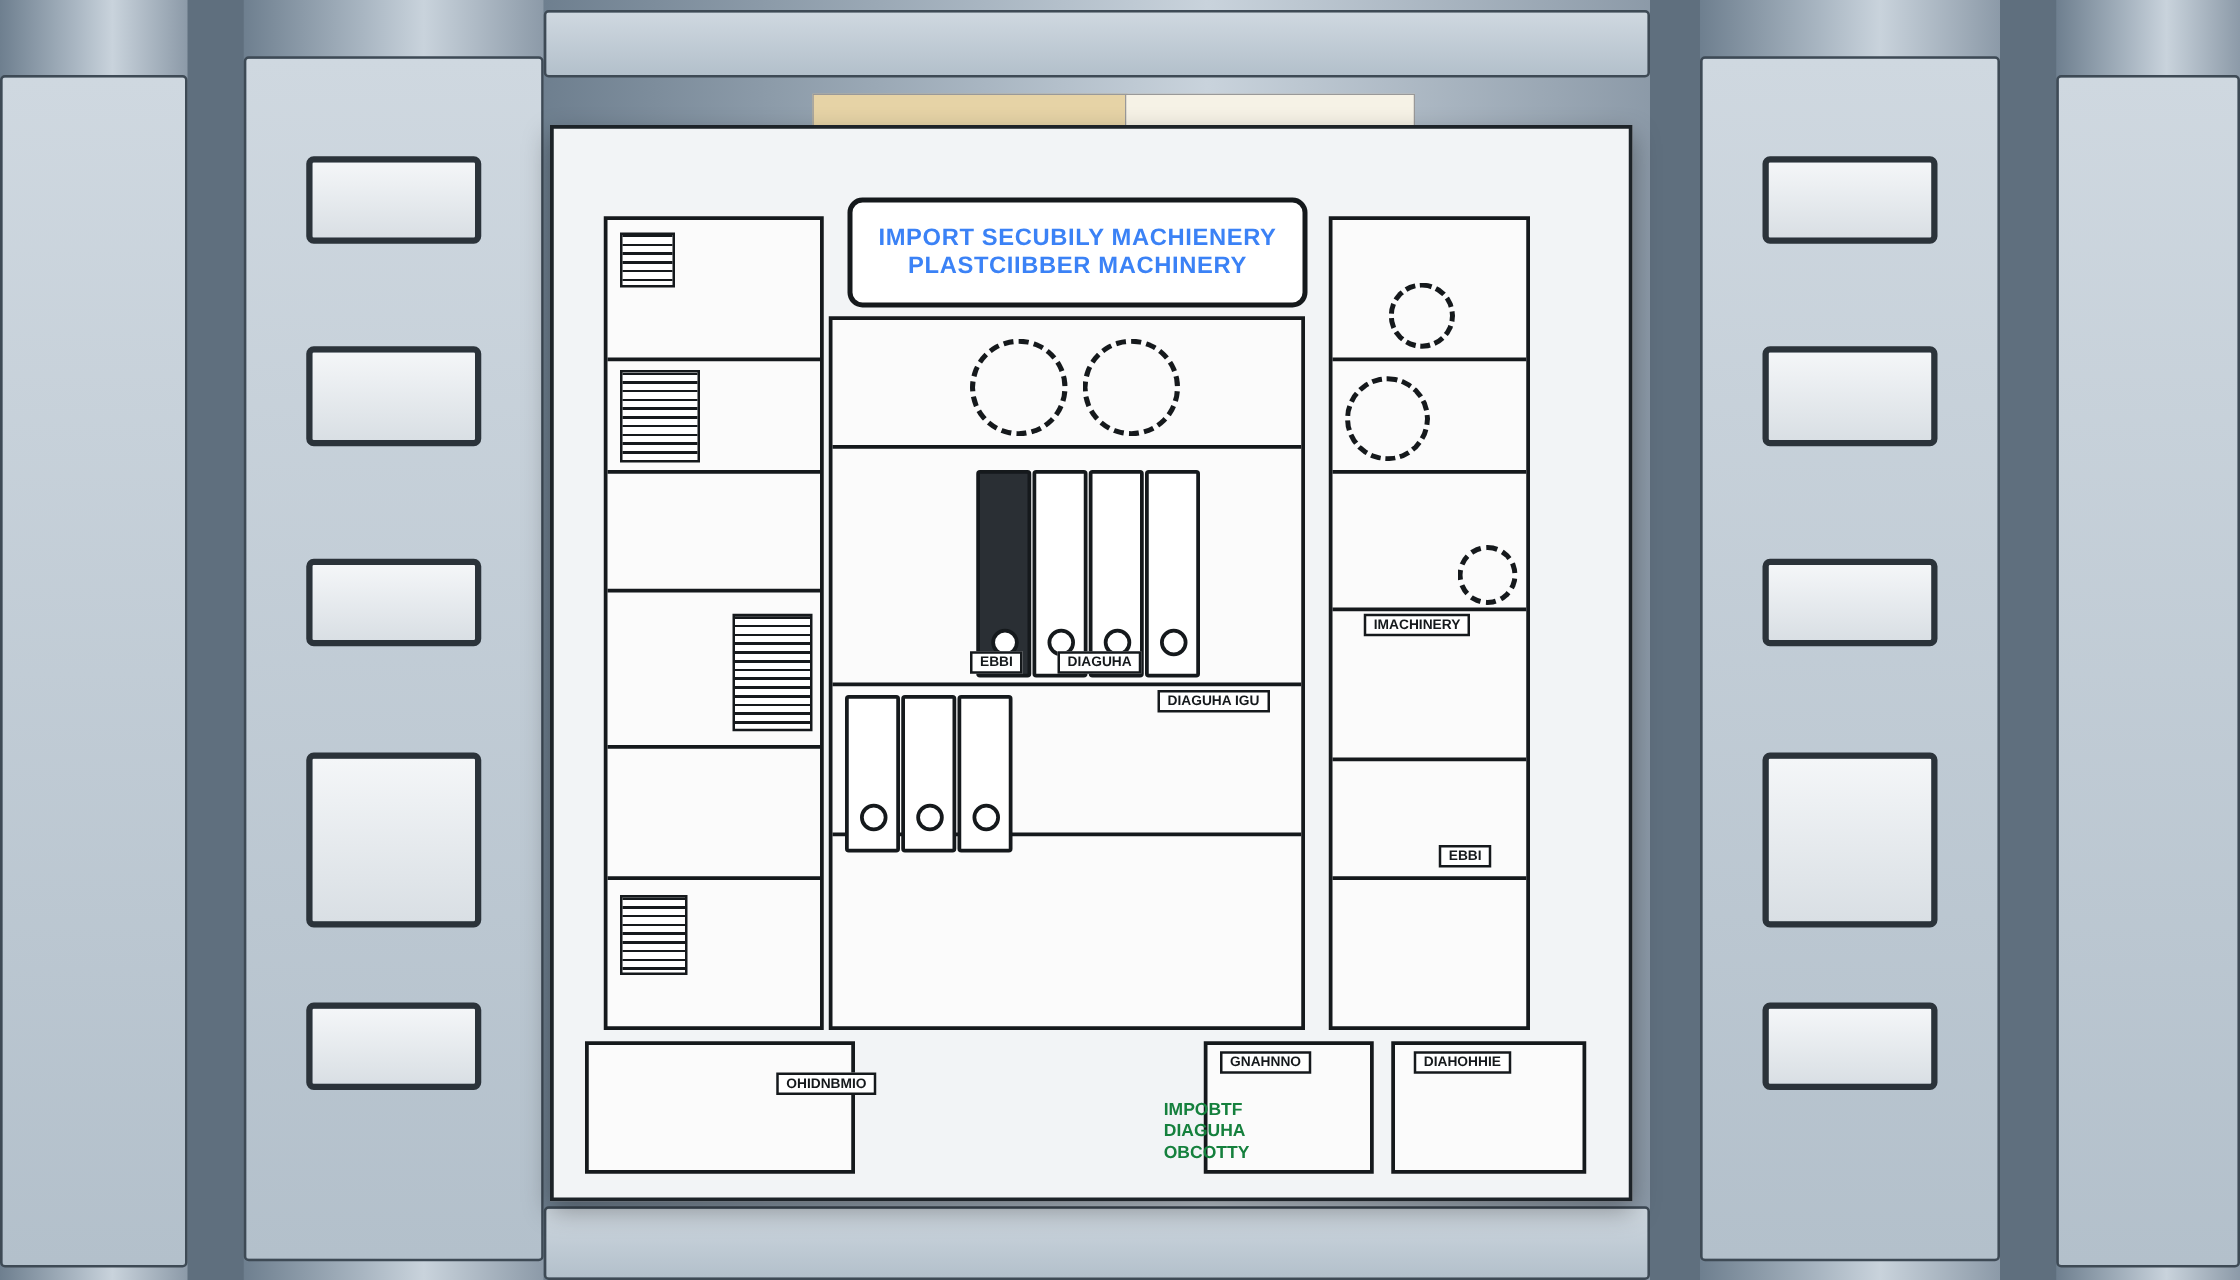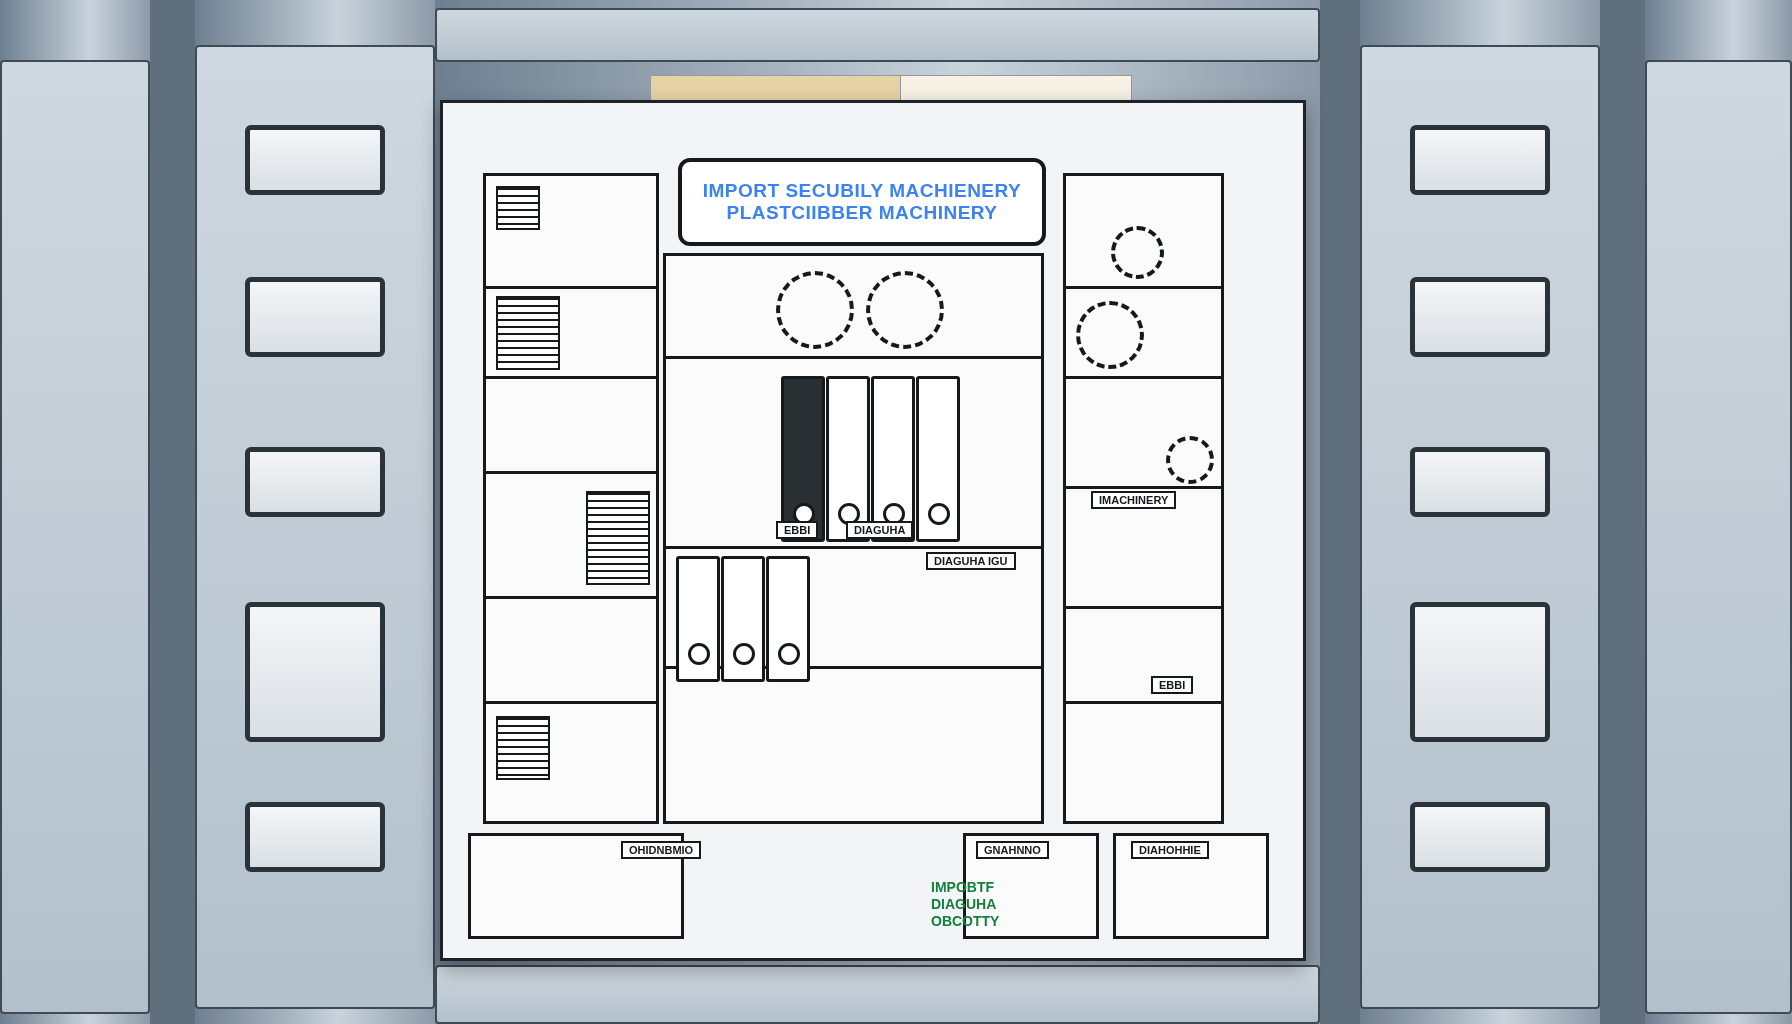--- a/index.html
+++ b/index.html
@@ -104,21 +104,21 @@
     <div class="shelf-row" style="top:430px;"></div>
     <div class="shelf-row" style="top:525px;"></div>
     <div class="gear" style="left:45px;top:50px;width:45px;height:45px;"></div>
     <div class="gear" style="left:10px;top:125px;width:60px;height:60px;"></div>
     <div class="gear" style="left:100px;top:260px;width:40px;height:40px;"></div>
     <div class="label" style="left:25px;top:315px;">IMACHINERY</div>
     <div class="label" style="left:85px;top:500px;">EBBI</div>
   </div>
 
   <div class="shelf" style="left:25px;top:730px;width:210px;height:100px;">
-    <div class="label" style="left:150px;top:5px;">OHIDNBMIO</div>
+    <div class="label" style="left:150px;top:22px;">OHIDNBMIO</div>
   </div>
   <div class="shelf" style="left:670px;top:730px;width:150px;height:100px;">
     <div class="label" style="left:15px;top:5px;">DIAHOHHIE</div>
   </div>
   <div class="shelf" style="left:520px;top:730px;width:130px;height:100px;">
     <div class="label" style="left:10px;top:5px;">GNAHNNO</div>
   </div>
 
   <div class="bottom-label">
     <div>IMPOBTF</div>

